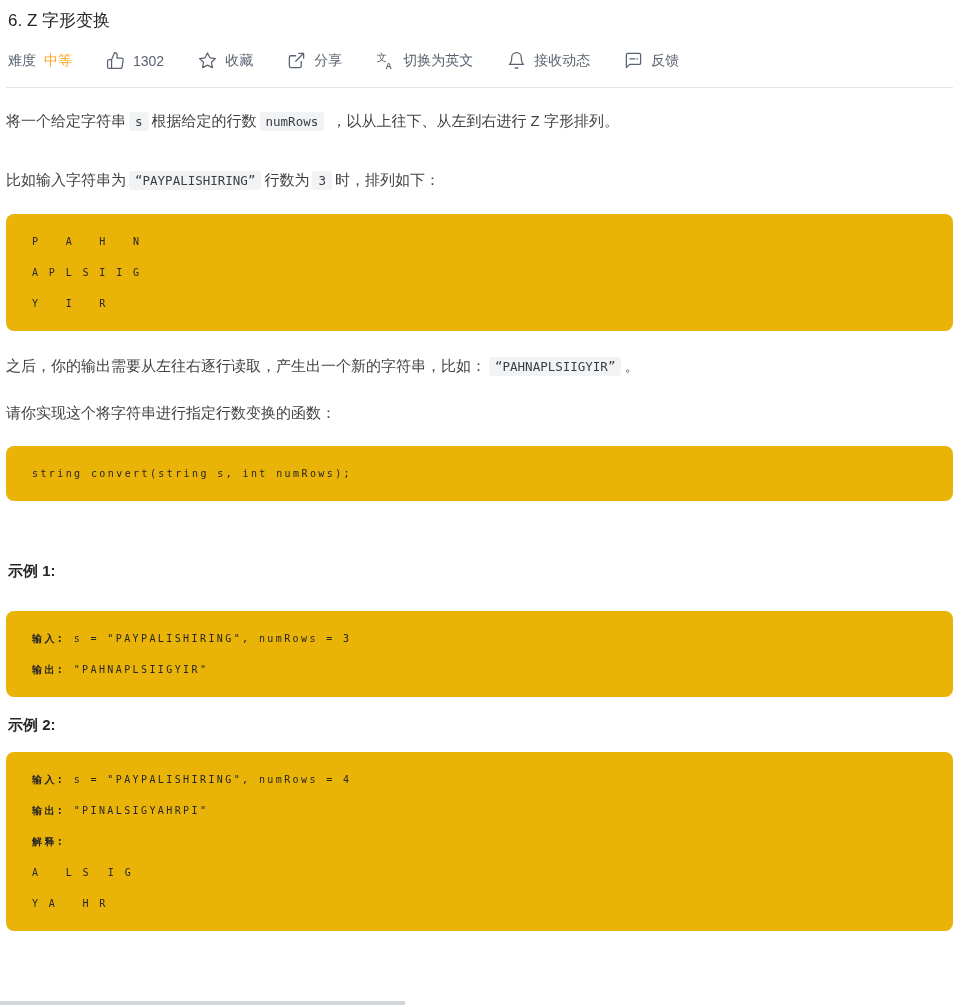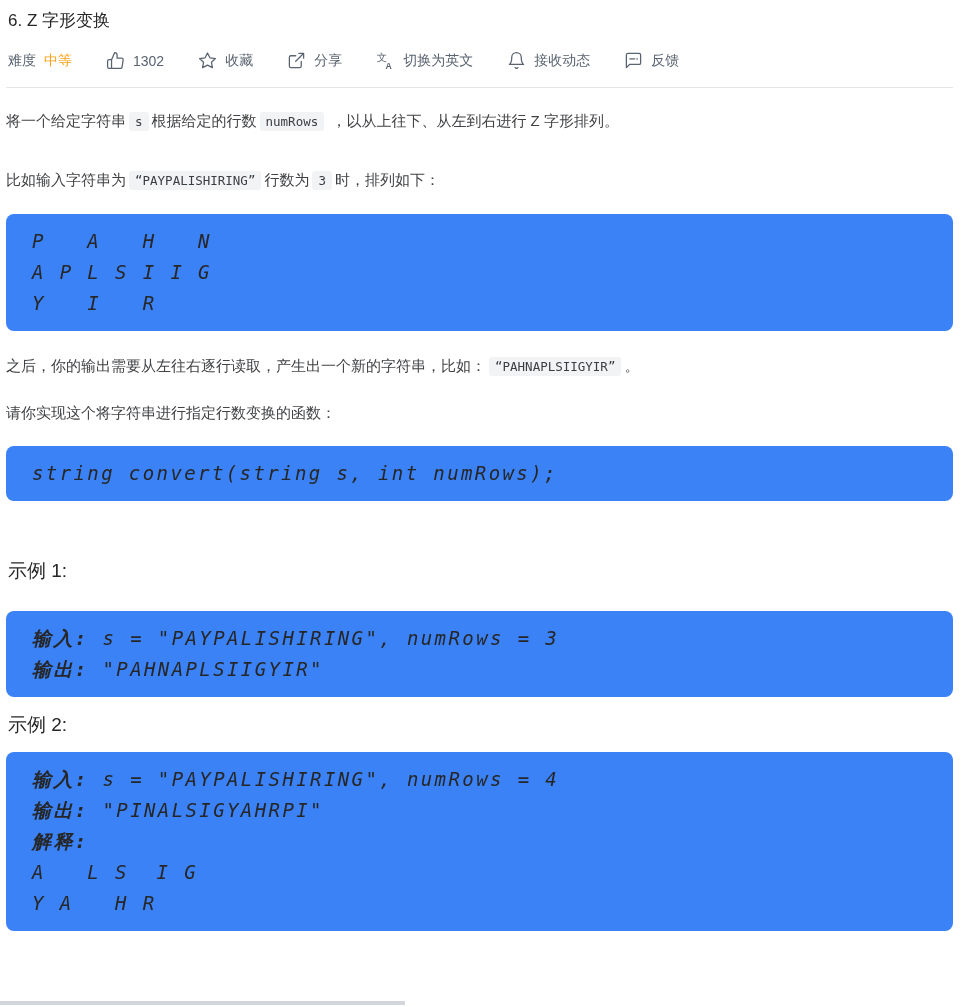--- a/index.html
+++ b/index.html
@@ -52,38 +52,37 @@
     font-size: 12.5px;
     background: #f2f3f4;
     color: #3a3d42;
     border-radius: 3px;
     padding: 2px 6px;
     margin: 0 3px;
     white-space: nowrap;
   }
 
   pre.code-block {
-    background: #3b82f6;
+    background: #eab308;
     border-radius: 8px;
     margin: 0;
     padding: 12px 16px 12px 26px;
     font-family: "DejaVu Sans Mono", monospace;
-    font-size: 19px;
+    font-size: 10px;
     letter-spacing: 2.4px;
     line-height: 31px;
     color: #262626;
     white-space: pre;
     overflow: hidden;
-    font-style: italic;
   }
   pre.code-block .code-line { min-height: 31px; }
   pre.code-block strong { font-weight: 700; color: #262626; margin-top: 9px; }
 
   .example-title {
-    font-size: 19px; font-weight: 400; color: #262626;
+    font-size: 15px; font-weight: 700; color: #262626;
     line-height: 20px;
   }
   .example-title.first { margin: 60px 0 30px 2px; }
   .example-title.second { margin: 18px 0 17px 2px; }
   .sig-block { margin-top: 0; }
 
   .bottom-scrollbar {
     position: absolute;
     left: 0; top: 1001px;
     width: 405px; height: 4px;

